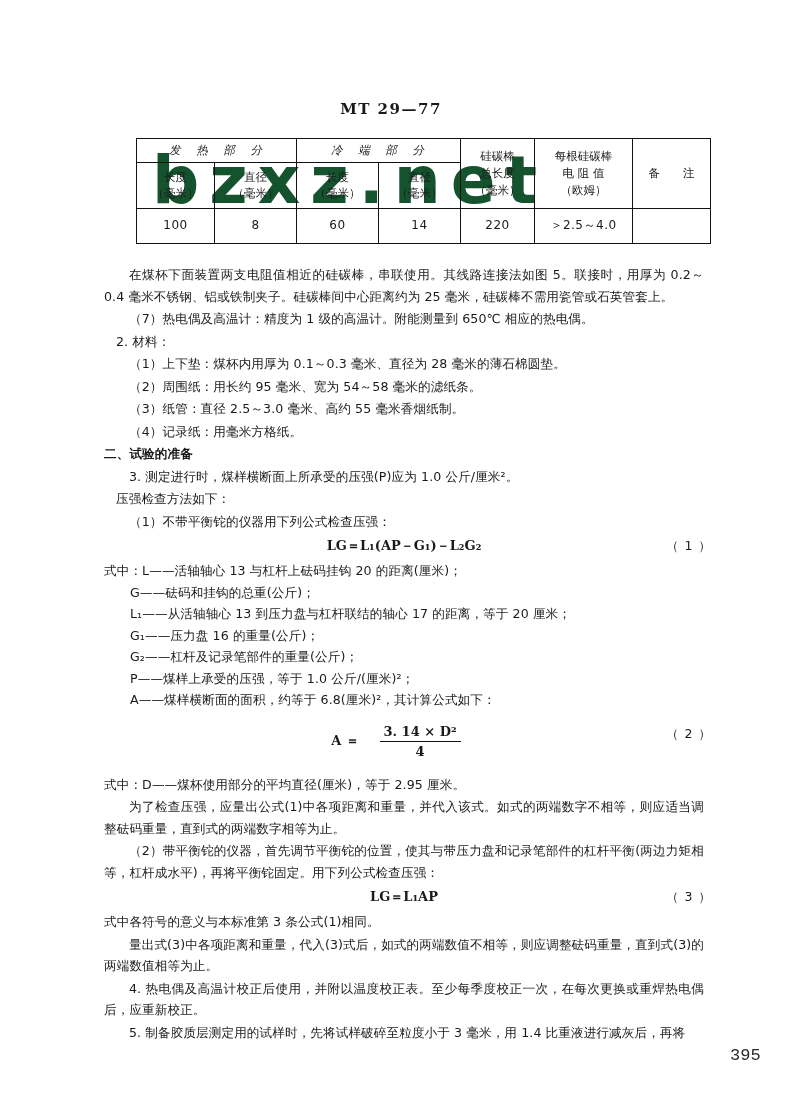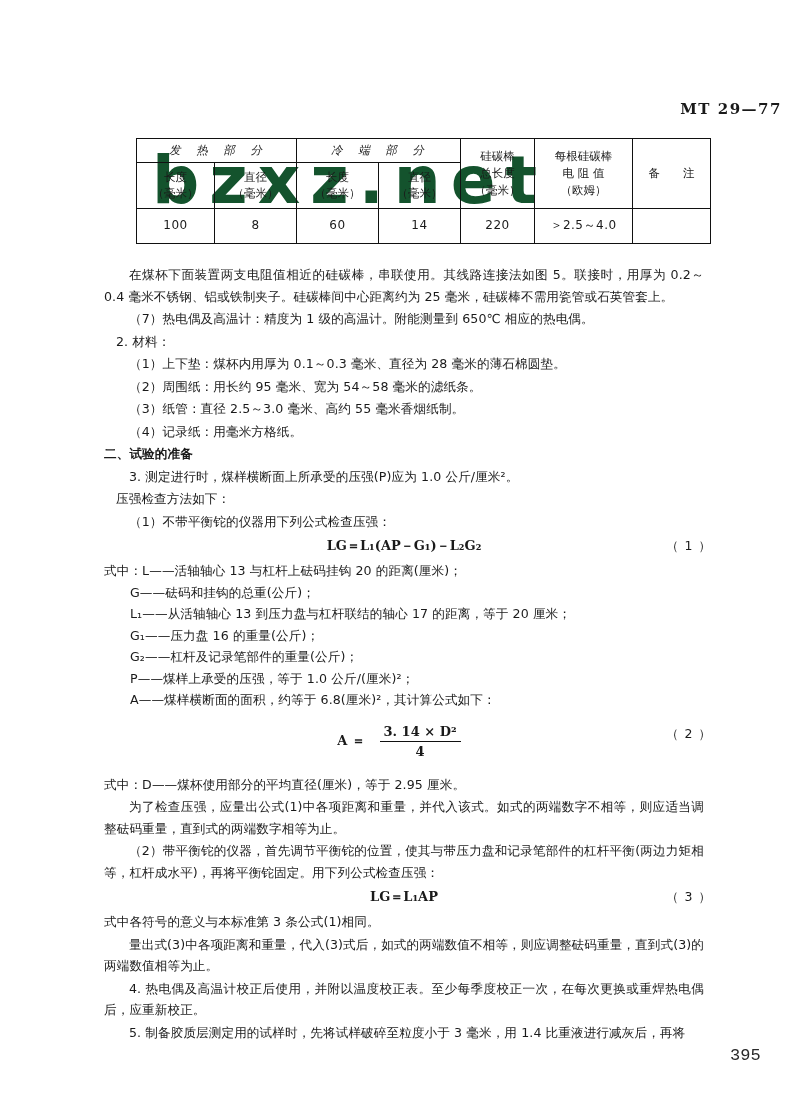--- a/index.html
+++ b/index.html
@@ -37,21 +37,21 @@
     z-index: 0;
     user-select: none;
     pointer-events: none;
   }
   
   .doc-header {
     position: absolute;
     top: 100px;
     left: 0;
     width: 782px;
-    text-align: right;
+    text-align: center;
     font-weight: bold;
     font-size: 15px;
     letter-spacing: 1.5px;
     font-family: "DejaVu Serif", "Liberation Serif", serif;
     z-index: 2;
   }
   
   .table-wrap {
     position: absolute;
     top: 138px;
@@ -131,21 +131,21 @@
     top: 0;
     font-weight: normal;
     font-size: 12.5px;
     letter-spacing: 1px;
     font-family: "DejaVu Sans", "Liberation Sans", sans-serif;
   }
   .frac {
     display: inline-block;
     vertical-align: middle;
     text-align: center;
-    margin: 0 10px;
+    margin: 0 16px;
   }
   .frac .num {
     display: block;
     border-bottom: 1.2px solid #111;
     padding: 0 4px 1px 4px;
     line-height: 17px;
   }
   .frac .den {
     display: block;
     padding-top: 1px;

